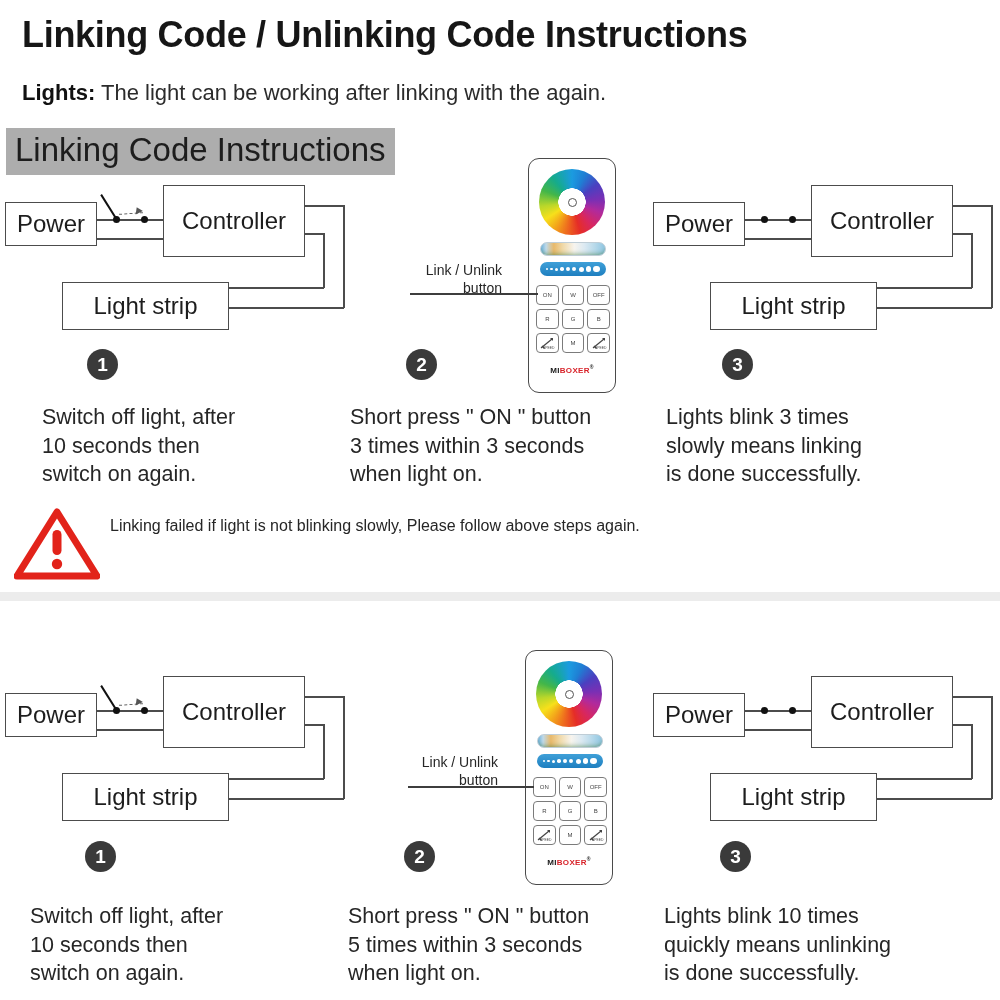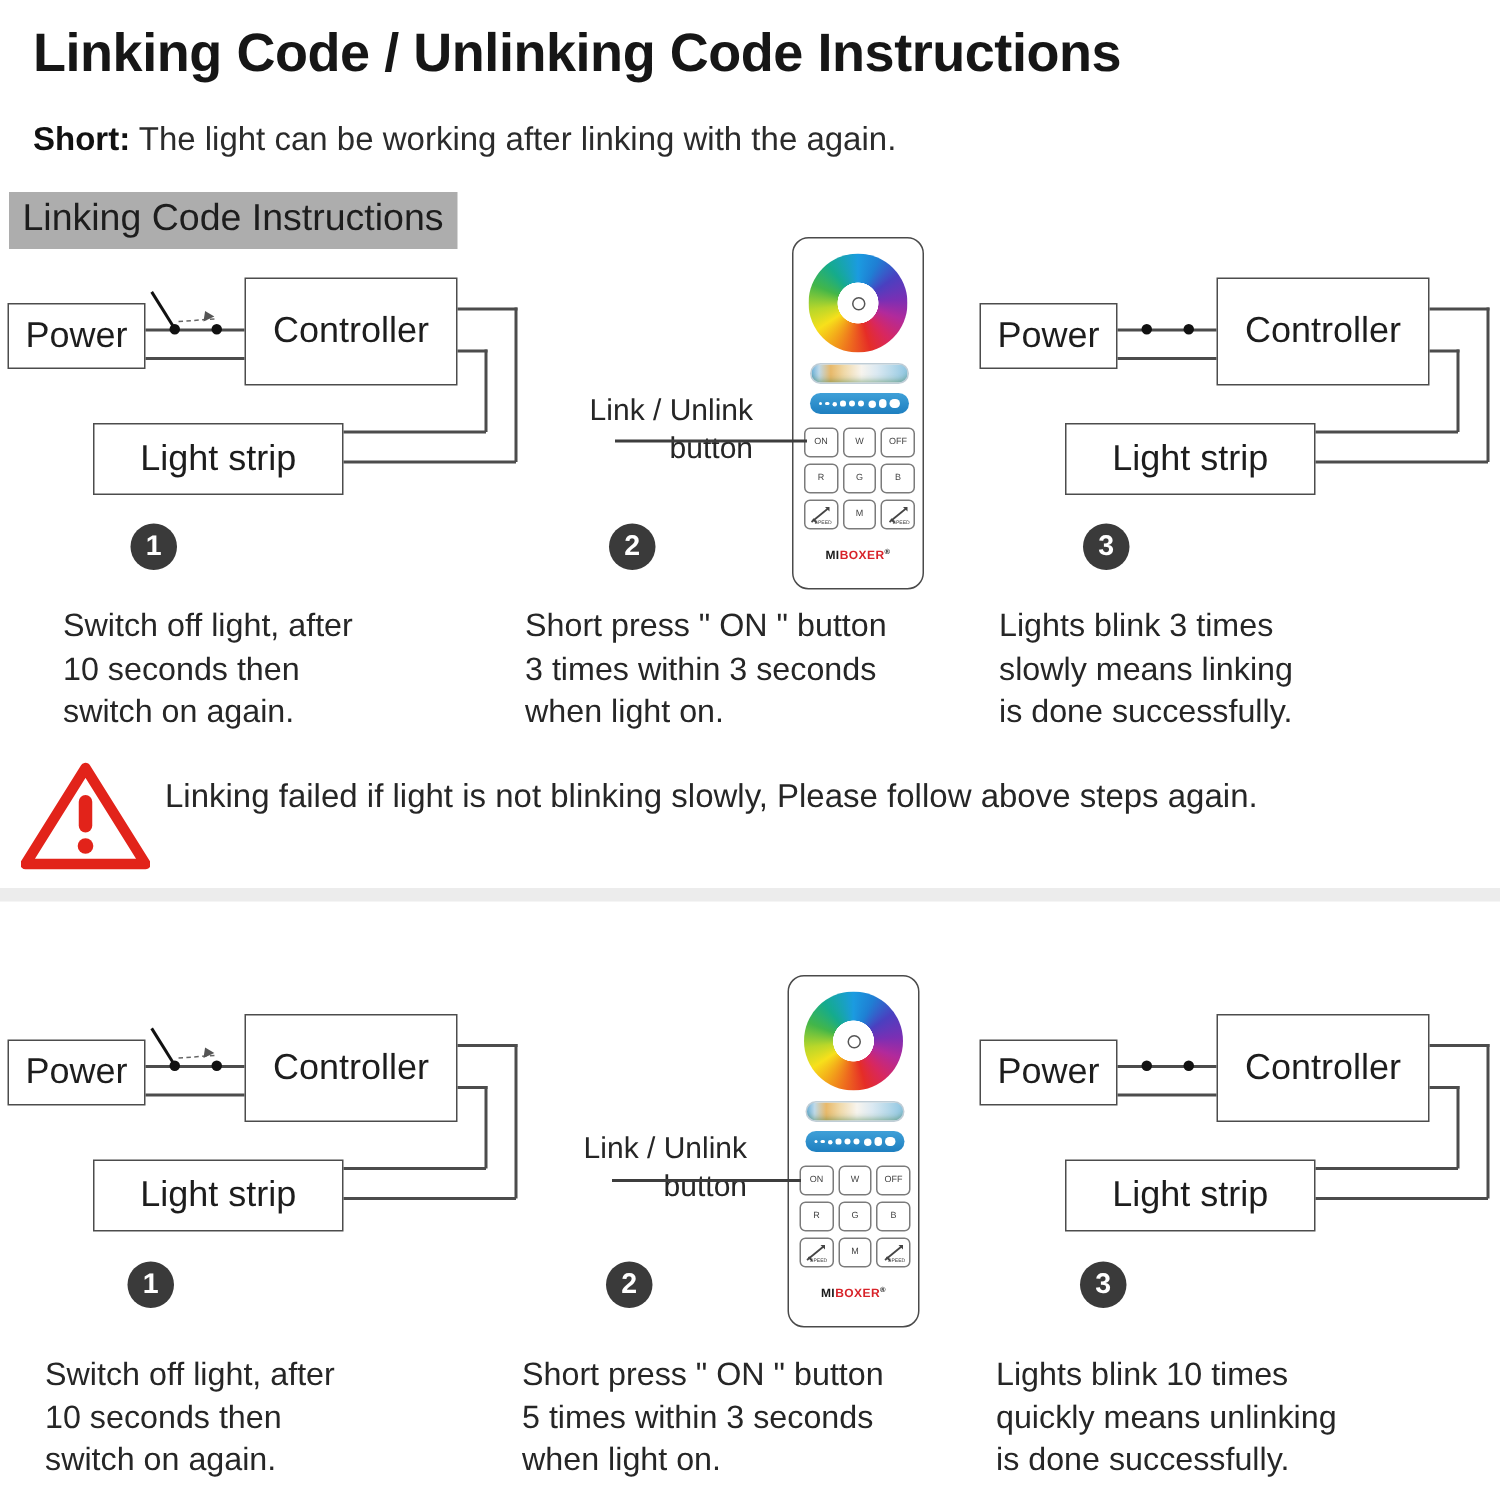--- a/index.html
+++ b/index.html
@@ -18,21 +18,21 @@
   }
   .remark{
     position:absolute;left:22px;top:80px;
     font-size:22px;color:#2b2b2b;white-space:nowrap;
   }
   .remark b{font-weight:bold;color:#111;}
 
   .section-tag{
     position:absolute;
     background:#adadad;color:#1d1d1d;
-    font-size:25px;line-height:1.18;
+    font-size:33px;line-height:1.18;
     padding:3px 9px 5px 9px;white-space:nowrap;
   }
 
   .hr-band{
     position:absolute;left:0;width:1000px;height:9px;background:#ececec;
   }
 
   
   .diagram{position:absolute;}
   .dbox{
@@ -121,39 +121,39 @@
   }
   .rc-key svg{display:block;}
   .rc-logo{
     position:absolute;left:0;right:0;bottom:17px;text-align:center;
     font-size:8px;font-weight:bold;letter-spacing:.3px;color:#d8232a;
   }
   .rc-logo span{color:#1a1a1a;}
 
   
   .callout-text{
-    position:absolute;font-size:20px;line-height:1.27;color:#262626;
+    position:absolute;font-size:14px;line-height:1.27;color:#262626;
     text-align:right;white-space:pre-line;
   }
   .callout-line{position:absolute;height:1.6px;background:#3d3d3d;}
 
   
   .warn-tri{position:absolute;}
   .warn-text{
-    position:absolute;font-size:22px;line-height:1.95;color:#262626;
+    position:absolute;font-size:16px;line-height:1.95;color:#262626;
     white-space:pre-line;
   }
 </style>
 </head>
 <body>
 
 <div class="page">
 
   <div class="doc-title">Linking Code / Unlinking Code Instructions</div>
-  <div class="remark"><b>Short:</b><span> The light can be working after linking with the again.</span></div>
+  <div class="remark"><b>Lights:</b><span> The light can be working after linking with the again.</span></div>
 
   <div class="section-tag" style="left:6px;top:128px;">Linking Code Instructions</div>
 
   <div class="diagram" style="left:0px;top:185px;width:345px;height:150px;">
     <div class="dbox" style="left:5px;top:17px;width:92px;height:44px;">Power</div>
     <div class="dbox" style="left:163px;top:0px;width:142px;height:72px;">Controller</div>
     <div class="dbox" style="left:62px;top:97px;width:167px;height:48px;">Light strip</div>
 
     <div class="wire h" style="left:97px;top:34px;width:66px;"></div>
     <div class="node" style="left:113px;top:31px;"></div>

